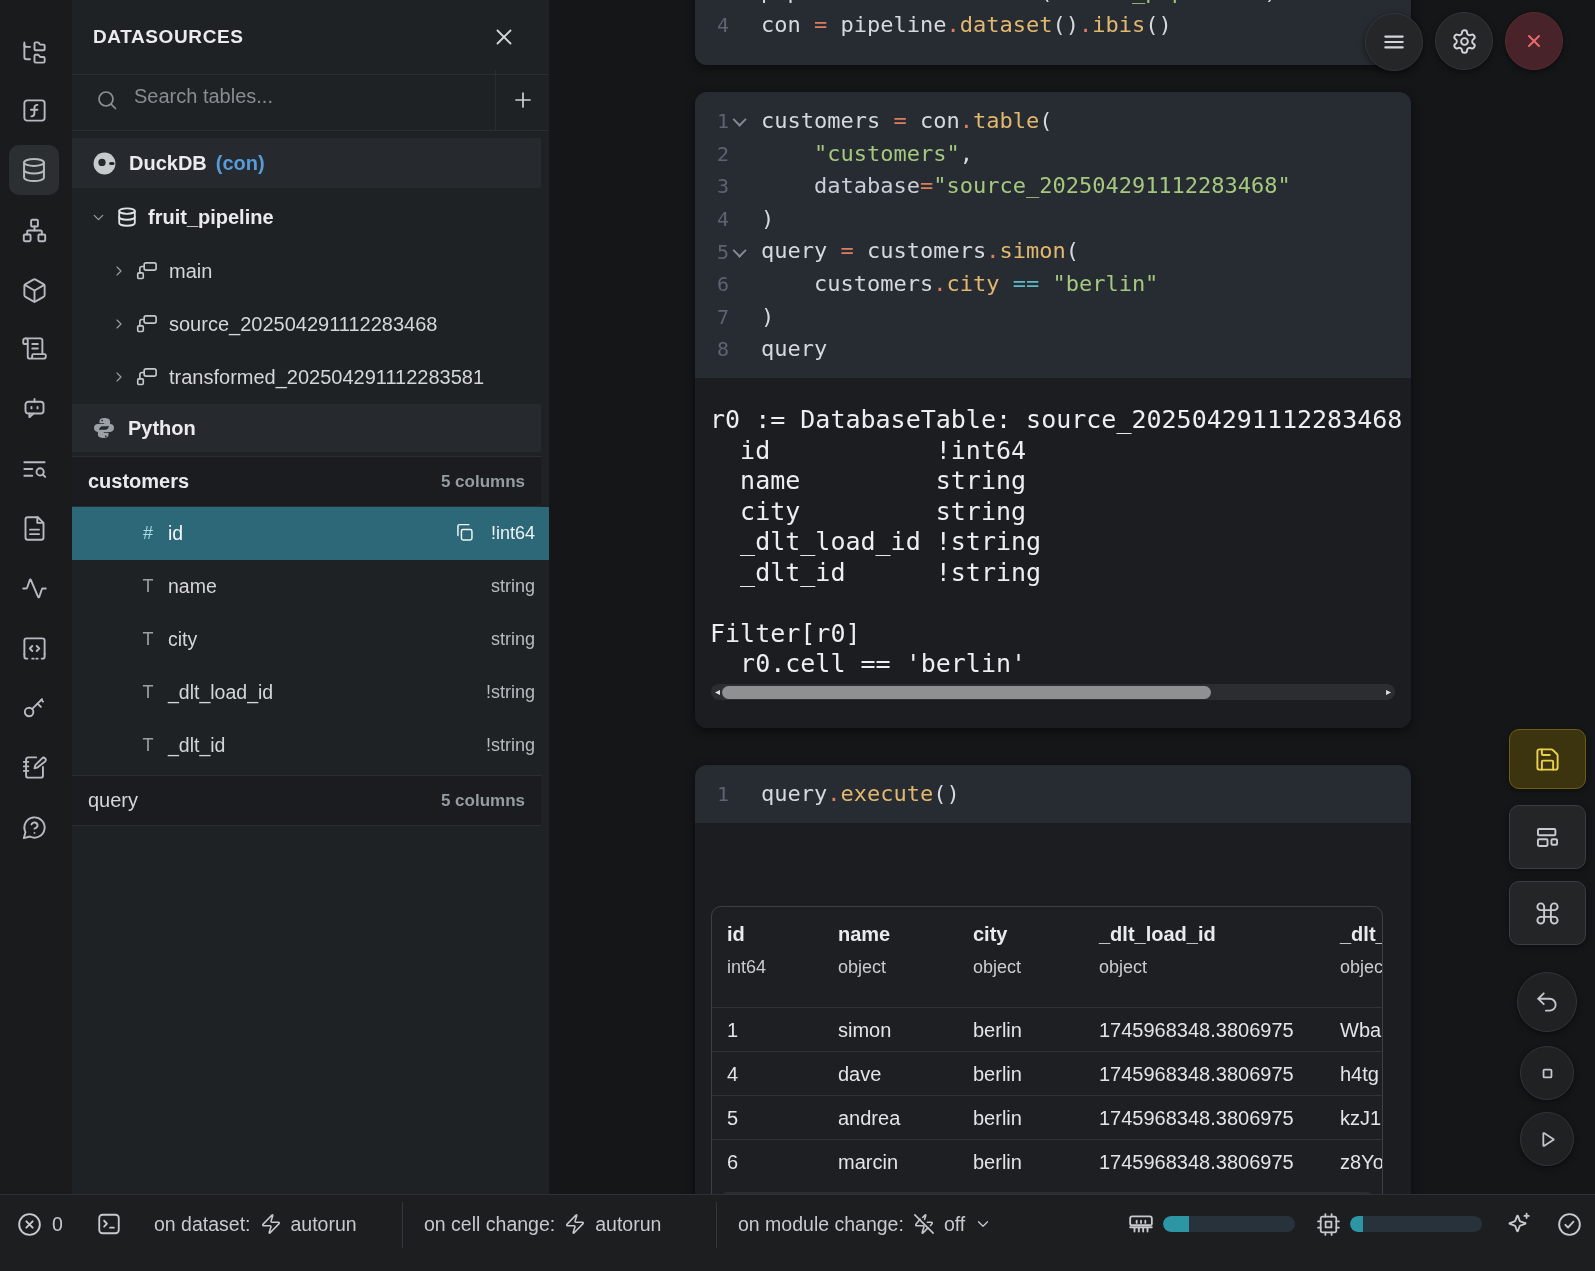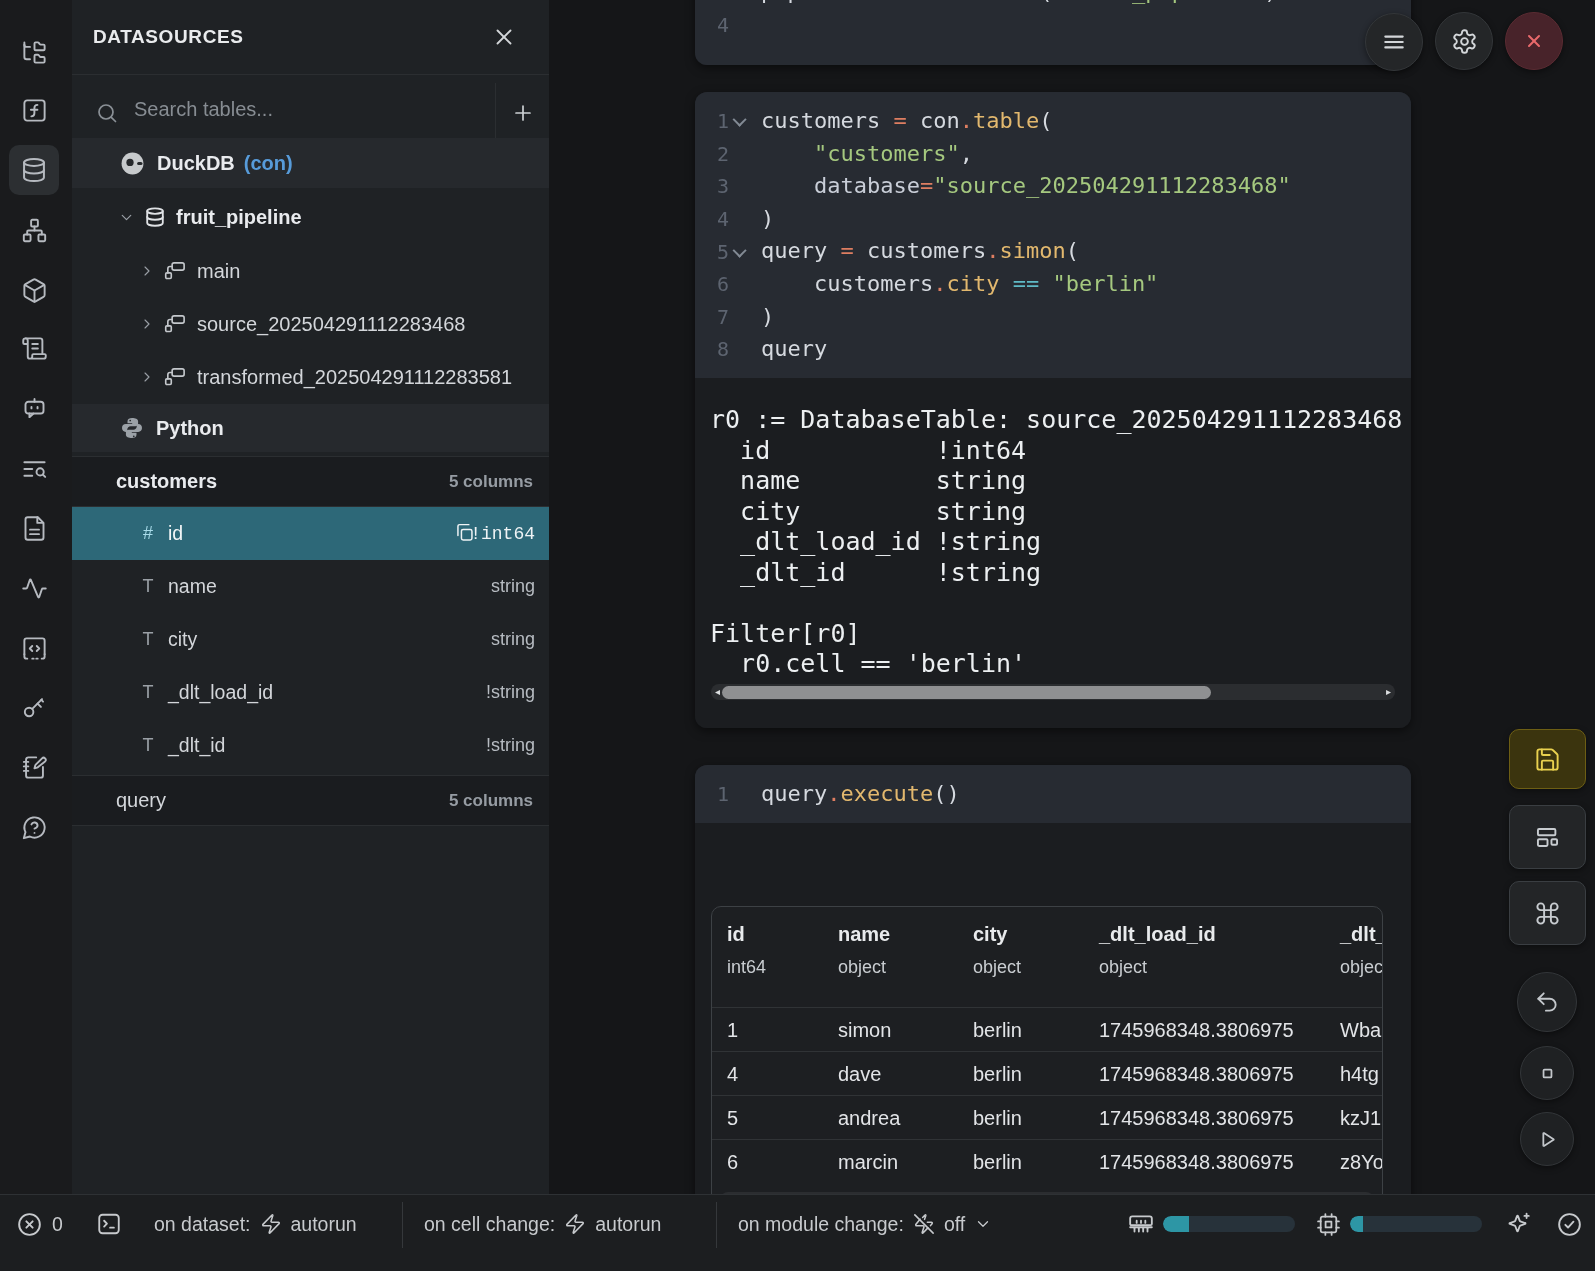--- a/index.html
+++ b/index.html
@@ -11,38 +11,38 @@
   
   .rail{position:absolute;left:0;top:0;width:72px;height:1194px;background:#1a1b1d;border-right:1px solid #101112;}
   .rail-btn{position:absolute;left:9px;width:50px;height:50px;border-radius:10px;display:flex;align-items:center;justify-content:center;}
   .rail-btn.active{background:#2c2f32;}
 
   
   .panel{position:absolute;left:72px;top:0;width:477px;height:1194px;background:#1f2225;border-right:1px solid #0c0d0e;}
   .p-head{position:absolute;top:0;left:0;right:0;height:74px;border-bottom:1px solid #2b2e31;}
   .p-title{position:absolute;left:21px;top:26px;font-size:19px;font-weight:bold;letter-spacing:.6px;color:#e9ebed;}
   .p-close{position:absolute;right:32px;top:24px;width:26px;height:26px;}
-  .p-search{position:absolute;top:83px;left:0;right:0;height:60px;border-bottom:1px solid #2b2e31;}
+  .p-search{position:absolute;top:70px;left:0;right:0;height:60px;border-bottom:1px solid #2b2e31;}
   .p-search input{position:absolute;left:60px;top:14px;width:350px;background:transparent;border:none;outline:none;color:#d5d8db;font-size:20px;font-family:"Liberation Sans",sans-serif;}
   .p-search input::placeholder{color:#878d93;}
   .p-search .mag{position:absolute;left:23px;top:18px;}
   .p-add{position:absolute;right:0;top:0;width:53px;height:60px;border-left:1px solid #2b2e31;display:flex;align-items:center;justify-content:center;}
-  .prow{position:absolute;left:0;right:0;display:flex;align-items:center;color:#d3d6da;font-size:20px;padding-left:28px;}
+  .prow{position:absolute;left:0;right:8px;display:flex;align-items:center;color:#d3d6da;font-size:20px;}
   .prow.section{background:#26292d;}
   .prow.tname{background:#1a1c1f;border-top:1px solid #2b2e31;border-bottom:1px solid #2b2e31;}
   .bold{font-weight:bold;color:#e9ebee;}
   .badge-con{color:#579bd9;font-weight:bold;margin-left:9px;}
   .meta{position:absolute;right:16px;color:#969ca3;font-size:17px;font-weight:bold;}
   .col-row{position:absolute;left:0;right:0;height:53px;display:flex;align-items:center;font-size:19.5px;color:#d3d6da;}
   .col-row.selected{background:#2d6878;color:#f2f6f7;}
   .col-ic{position:absolute;left:66px;width:20px;text-align:center;color:#9aa0a6;font-size:18px;}
   .col-row.selected .col-ic{color:#aadcea;}
   .col-name{position:absolute;left:96px;}
   .col-type{position:absolute;right:14px;font-size:18px;color:#b7bcc2;}
-  .col-row.selected .col-type{color:#eef3f5;font-family:Liberation Mono, monospace;}
+  .col-row.selected .col-type{color:#eef3f5;}
   .copy-ic{position:absolute;right:74px;top:15px;}
 
   
   .main{position:absolute;left:549px;top:0;width:1046px;height:1194px;background:#151618;overflow:hidden;}
   .cell{position:absolute;width:716px;border-radius:12px;box-shadow:0 3px 10px rgba(0,0,0,.5);overflow:hidden;background:#1b1d20;}
   .codearea{background:#272b32;}
   .cl{display:flex;align-items:center;height:32.6px;}
   .ln{width:26px;text-align:right;color:#5d6470;font:20px "DejaVu Sans Mono",monospace;flex:none;}
   .foldbox{width:24px;flex:none;display:flex;justify-content:center;}
   .fold-mark{width:8px;height:8px;border-left:2px solid #828a94;border-bottom:2px solid #828a94;transform:rotate(-45deg) translateY(-2px);}
@@ -357,20 +357,21 @@
       <div class="codearea" style="position:absolute;inset:0;">
         <div style="position:absolute;left:8px;top:87px;right:0;">
             <div class="cl">
               <span class="ln">3</span>
               <span class="foldbox"></span>
               <span class="codetext"><span class="tk-v">pipeline </span><span class="tk-o">=</span><span class="tk-v"> dlt</span><span class="tk-o">.</span><span class="tk-f">attach</span><span class="tk-p">(</span><span class="tk-s">"fruit_pipeline"</span><span class="tk-p">)</span></span>
             </div>
             <div class="cl">
               <span class="ln">4</span>
               <span class="foldbox"></span>
+              <span class="codetext"><span class="tk-v">con </span><span class="tk-o">=</span><span class="tk-v"> pipeline</span><span class="tk-o">.</span><span class="tk-f">dataset</span><span class="tk-p">()</span><span class="tk-o">.</span><span class="tk-f">ibis</span><span class="tk-p">()</span></span>
             </div>
           </div>
       </div>
     </div>
 
     <div class="cell" style="left:146px;top:92px;height:636px">
       <div class="codearea" style="position:absolute;left:0;right:0;top:0;height:286px;padding:0;">
         <div style="position:absolute;left:8px;top:13px;right:0;">
             <div class="cl">
               <span class="ln">1</span>

